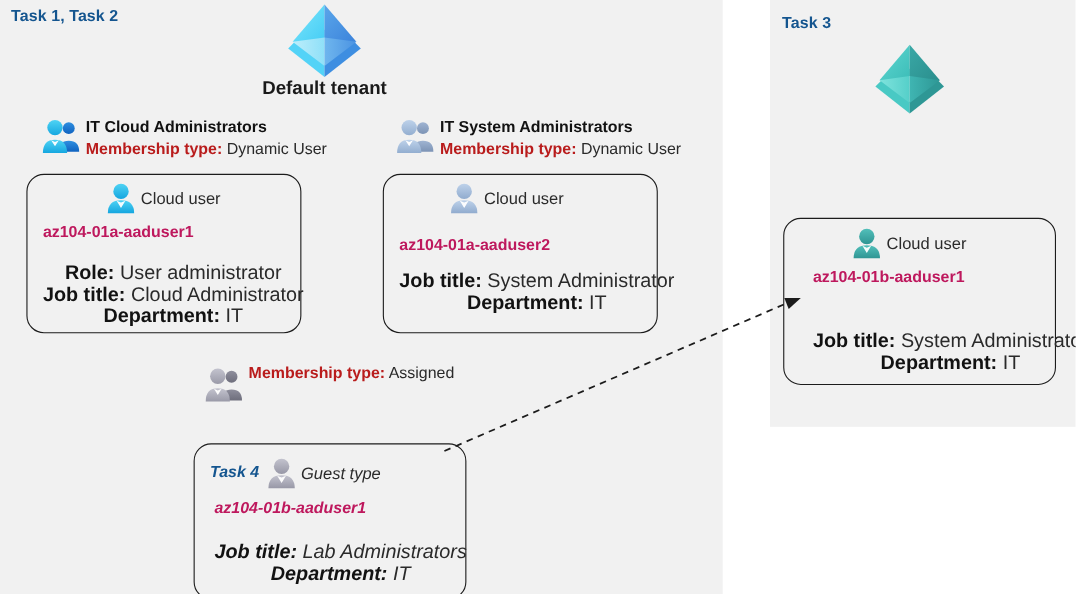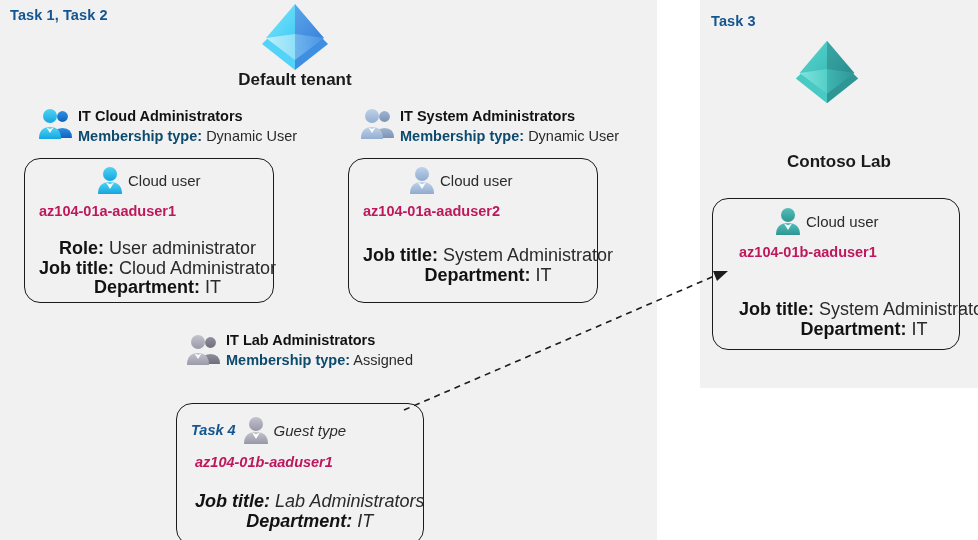--- a/index.html
+++ b/index.html
@@ -52,21 +52,21 @@
     color: #121212;
     line-height: 20px;
     display: block;
   }
   .group-mem {
     font-size: 14.5px;
     color: #2a2a2a;
     line-height: 20px;
     display: block;
   }
-  .group-mem b { color: #0c4a6e; }
+  .group-mem b { color: #b91c1c; }
 
   .user-box {
     position: absolute;
     border: 1.6px solid #1c1c1c;
     border-radius: 16px;
     background: transparent;
     box-sizing: border-box;
   }
 
   .ub-head {
@@ -239,21 +239,21 @@
                 <stop offset="1" stop-color="#90abce"></stop>
             </linearGradient>
           </defs>
           <circle cx="13" cy="8" r="7" fill="url(#u2)"></circle>
           <path d="M1 28 q0-12 12-12 q12 0 12 12 z" fill="url(#u2)"></path>
           <path d="M9 16.5 L13 23 L17 16.5 L13 18.2 z" fill="#ffffff" opacity="0.95"></path>
         </svg>
       </span>
       <span class="ub-type">Cloud user</span>
     </div>
-    <div class="ub-name" style="left:14px; top:44px;">az104-01a-aaduser2</div>
+    <div class="ub-name" style="left:14px; top:56px;">az104-01a-aaduser2</div>
     <div class="ub-props" style="left:14px; top:87px;">
       <div><b>Job title:</b> <span>System Administrator</span></div>
       <div><b>Department:</b> <span>IT</span></div>
     </div>
   </div>
 
   <div class="icon" style="position:absolute; left:186px; top:334px;">
     <svg width="36" height="32" viewBox="0 0 36 32">
       <defs>
         <linearGradient id="g3b" x1="0" y1="0" x2="0" y2="1">
@@ -266,21 +266,20 @@
         </linearGradient>
       </defs>
       <circle cx="24.5" cy="8.5" r="5.4" fill="url(#g3b)"></circle>
       <path d="M15 30 q0-10 9.5-10 q9.5 0 9.5 10 z" fill="url(#g3b)"></path>
       <circle cx="12" cy="8" r="7" fill="url(#g3f)"></circle>
       <path d="M1 31 q0-12 11-12 q11 0 11 12 z" fill="url(#g3f)"></path>
       <path d="M8.5 19.5 L12 25 L15.5 19.5 L12 21 z" fill="#ffffff" opacity="0.95"></path>
     </svg>
   </div>
   <div class="group-head" style="left:226px; top:330px;">
-    <span class="group-name">IT Lab Administrators</span>
     <span class="group-mem"><b>Membership type:</b> <span>Assigned</span></span>
   </div>
 
   <div class="user-box" style="left:176px; top:403px; width:248px; height:142px;font-style:italic;">
     <div class="ub-head" style="left:14px; top:12px;">
       <span class="ub-tasklabel">Task 4</span>
       <span class="icon">
         <svg width="26" height="28" viewBox="0 0 26 28">
           <defs>
             <linearGradient id="u3" x1="0" y1="0" x2="0" y2="1">
@@ -326,21 +325,20 @@
       </defs>
       <polygon points="37,68 4,42 10,36 37,57" fill="#49c9c4"></polygon>
       <polygon points="37,68 70,42 64,36 37,57" fill="#2e9795"></polygon>
       <polygon points="37,58 8,36 37,25" fill="url(#trBaseL)"></polygon>
       <polygon points="37,58 66,36 37,25" fill="url(#trBaseR)"></polygon>
       <polygon points="37,2 8,36 37,32" fill="url(#trLeft)"></polygon>
       <polygon points="37,2 66,36 37,32" fill="url(#trRight)"></polygon>
     </svg>
   </div>
 
-  <div class="tenant-title" style="left:710px; top:152px; width:258px;">Contoso Lab</div>
 
   <div class="user-box" style="left:712px; top:198px; width:248px; height:152px;">
     <div class="ub-head" style="left:62px; top:8px;">
       <span class="icon">
         <svg width="26" height="28" viewBox="0 0 26 28">
           <defs>
             <linearGradient id="u4" x1="0" y1="0" x2="0" y2="1">
               <stop offset="0" stop-color="#52bfba"></stop>
                 <stop offset="1" stop-color="#2f9593"></stop>
             </linearGradient>

